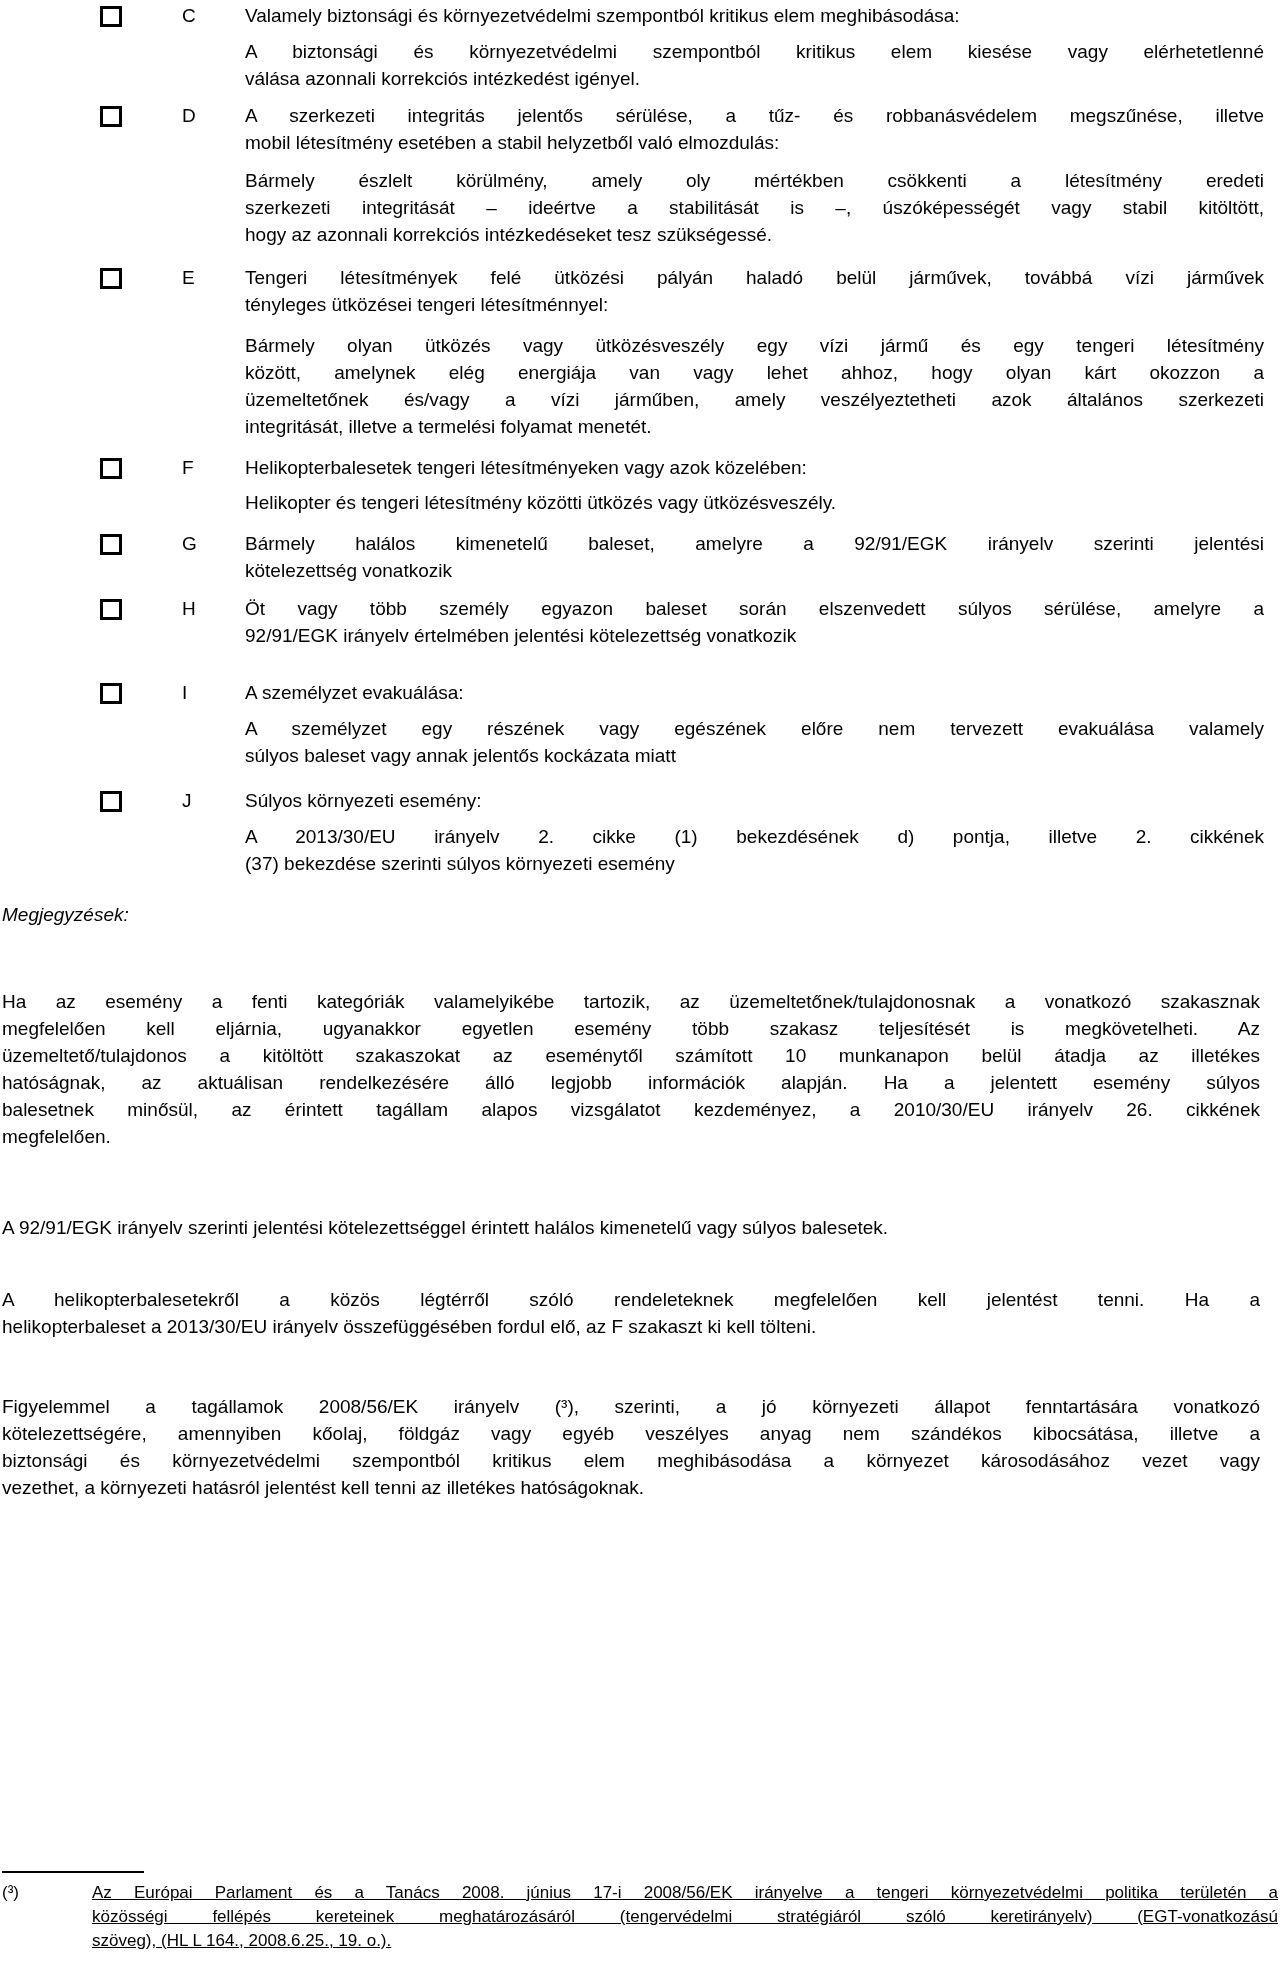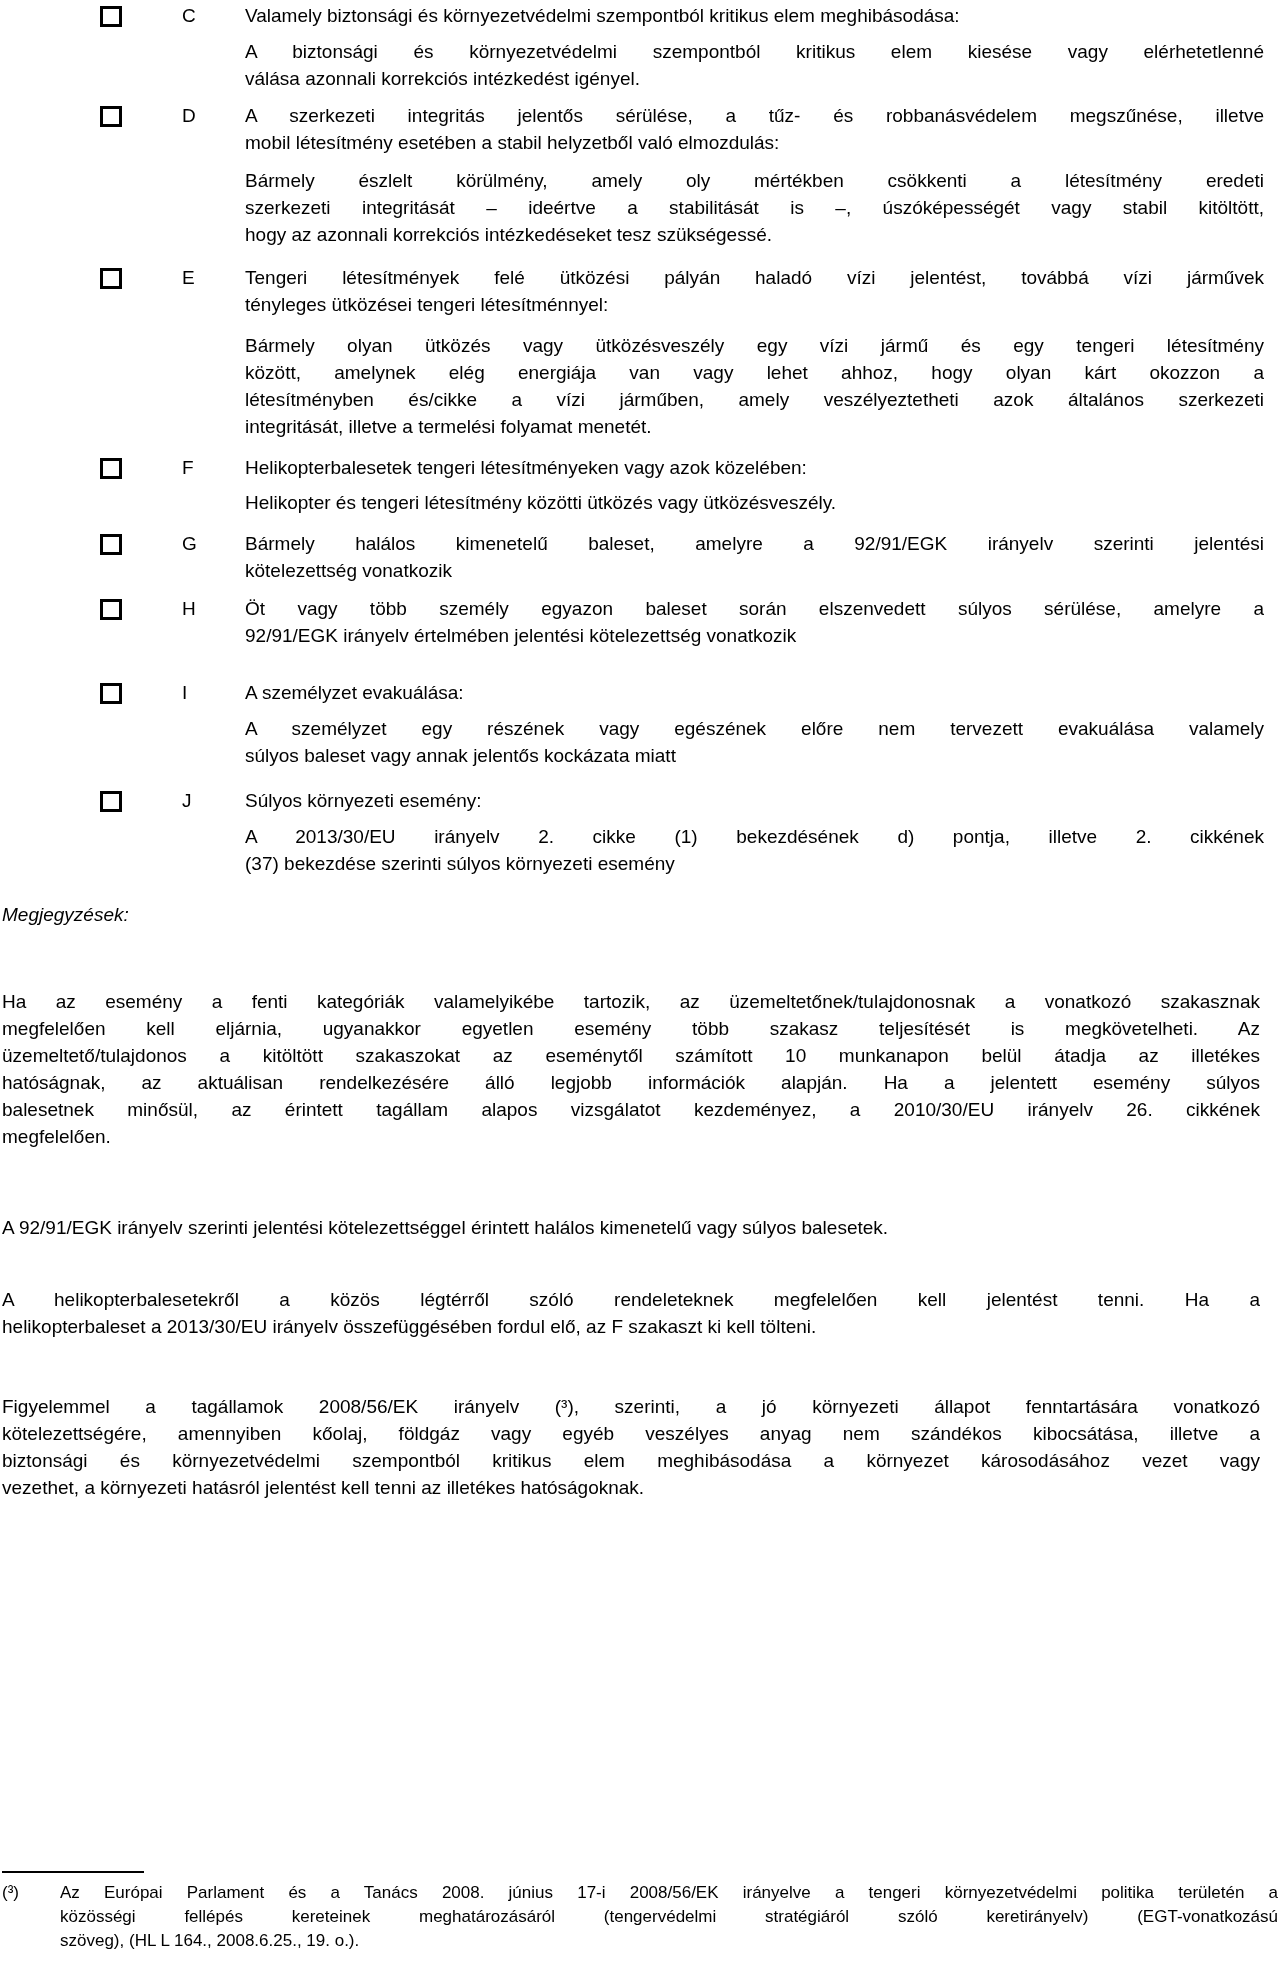--- a/index.html
+++ b/index.html
@@ -38,21 +38,21 @@
   .notes-label { margin-left: 2px; font-style: italic; }
   .wide-para { margin-left: 2px; margin-right: 20px; }
   .fn-rule {
     margin-left: 2px;
     width: 142px;
     height: 0;
     border-top: 2px solid #000000;
   }
   .footnote { position: relative; font-size: 17px; line-height: 24px; }
   .fn-marker { position: absolute; left: 2px; top: 0; }
-  .fn-text { margin-left: 60px; margin-right: 2px; }
+  .fn-text { margin-left: 92px; margin-right: 2px; text-decoration: underline; }
   .fn-text .jline { height: 24px; }
 </style>
 </head>
 <body>
 
 <div class="page">
 
   <div class="item" style="margin-top:2px">
     <span class="cb"></span>
     <span class="letter">C</span>
@@ -79,27 +79,27 @@
           <div class="jline last">hogy az azonnali korrekciós intézkedéseket tesz szükségessé.</div>
         </div>
     </div>
   </div>
 
   <div class="item" style="margin-top:16px">
     <span class="cb"></span>
     <span class="letter">E</span>
     <div class="itext">
       <div>
-          <div class="jline">Tengeri létesítmények felé ütközési pályán haladó vízi jelentést, továbbá vízi járművek</div>
+          <div class="jline">Tengeri létesítmények felé ütközési pályán haladó belül járművek, továbbá vízi járművek</div>
           <div class="jline last">tényleges ütközései tengeri létesítménnyel:</div>
         </div>
       <div class="body-para" style="margin-top:14px">
           <div class="jline">Bármely olyan ütközés vagy ütközésveszély egy vízi jármű és egy tengeri létesítmény</div>
           <div class="jline">között, amelynek elég energiája van vagy lehet ahhoz, hogy olyan kárt okozzon a</div>
-          <div class="jline">létesítményben és/cikke a vízi járműben, amely veszélyeztetheti azok általános szerkezeti</div>
+          <div class="jline">üzemeltetőnek és/vagy a vízi járműben, amely veszélyeztetheti azok általános szerkezeti</div>
           <div class="jline last">integritását, illetve a termelési folyamat menetét.</div>
         </div>
     </div>
   </div>
 
   <div class="item" style="margin-top:14px">
     <span class="cb"></span>
     <span class="letter">F</span>
     <div class="itext">
       <p>Helikopterbalesetek tengeri létesítményeken vagy azok közelében:</p>

